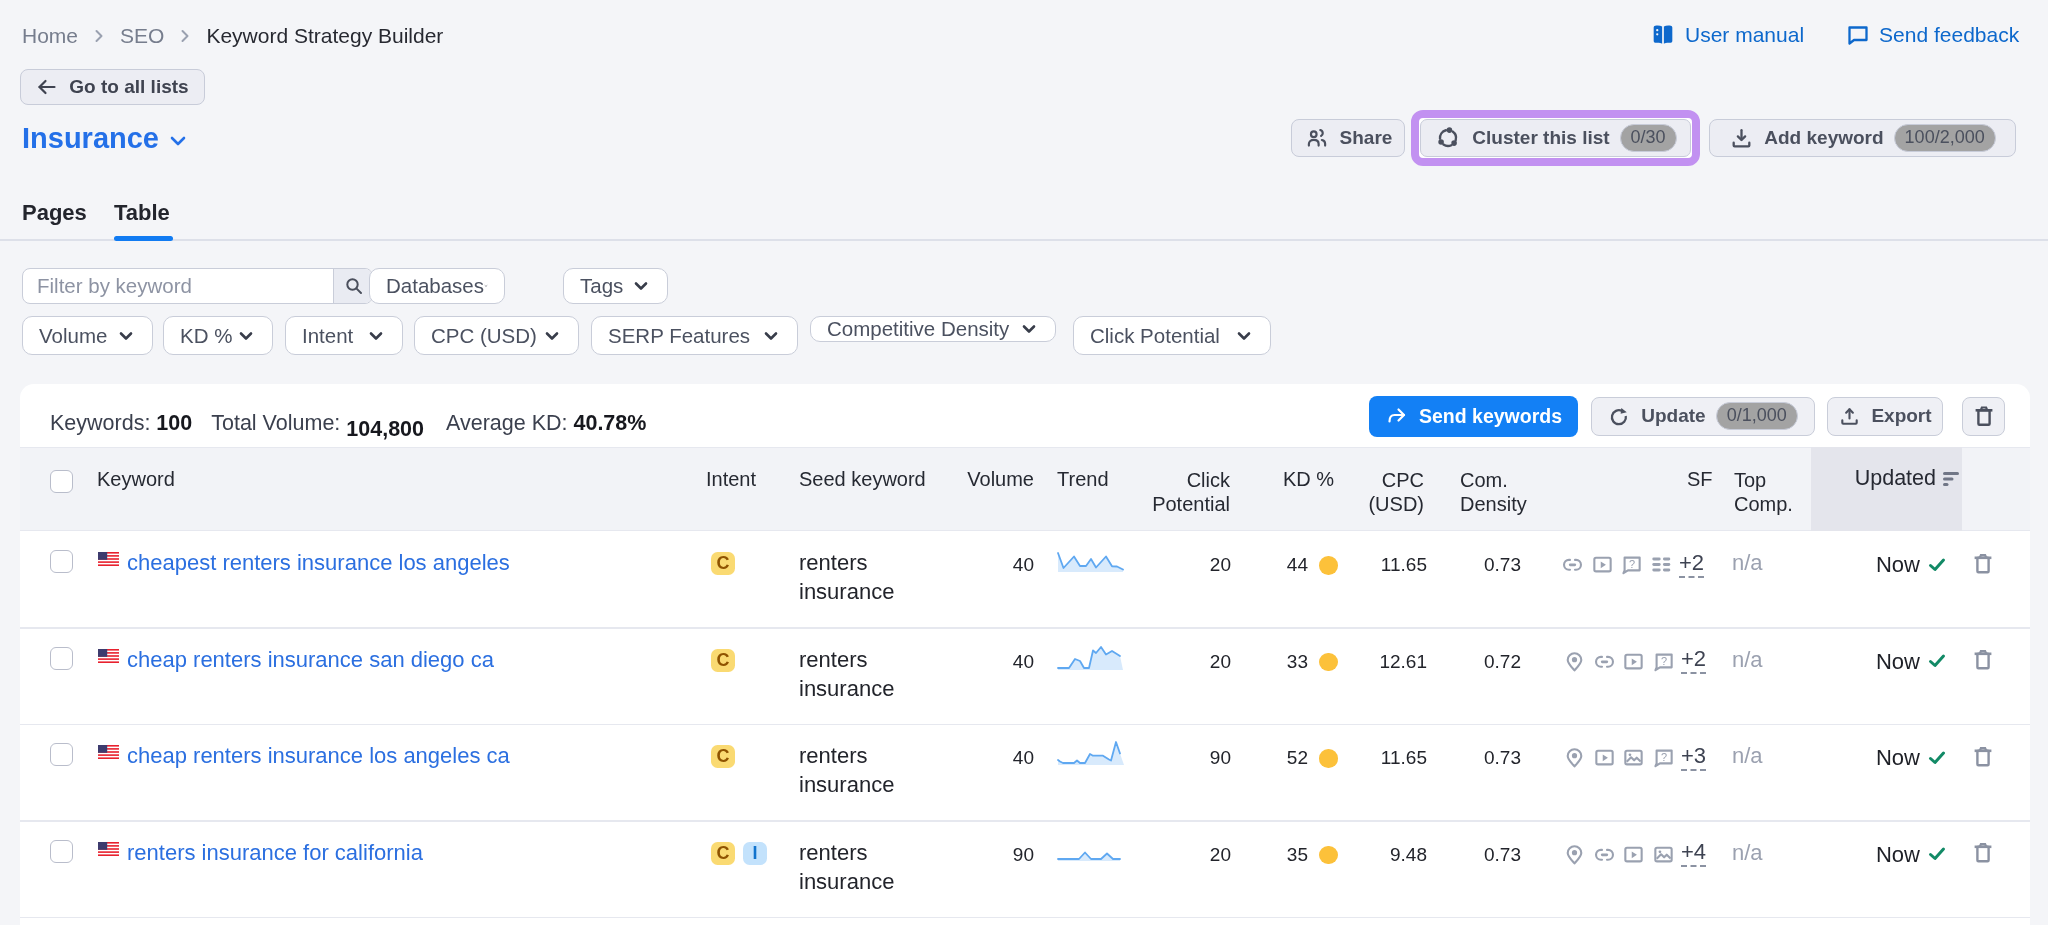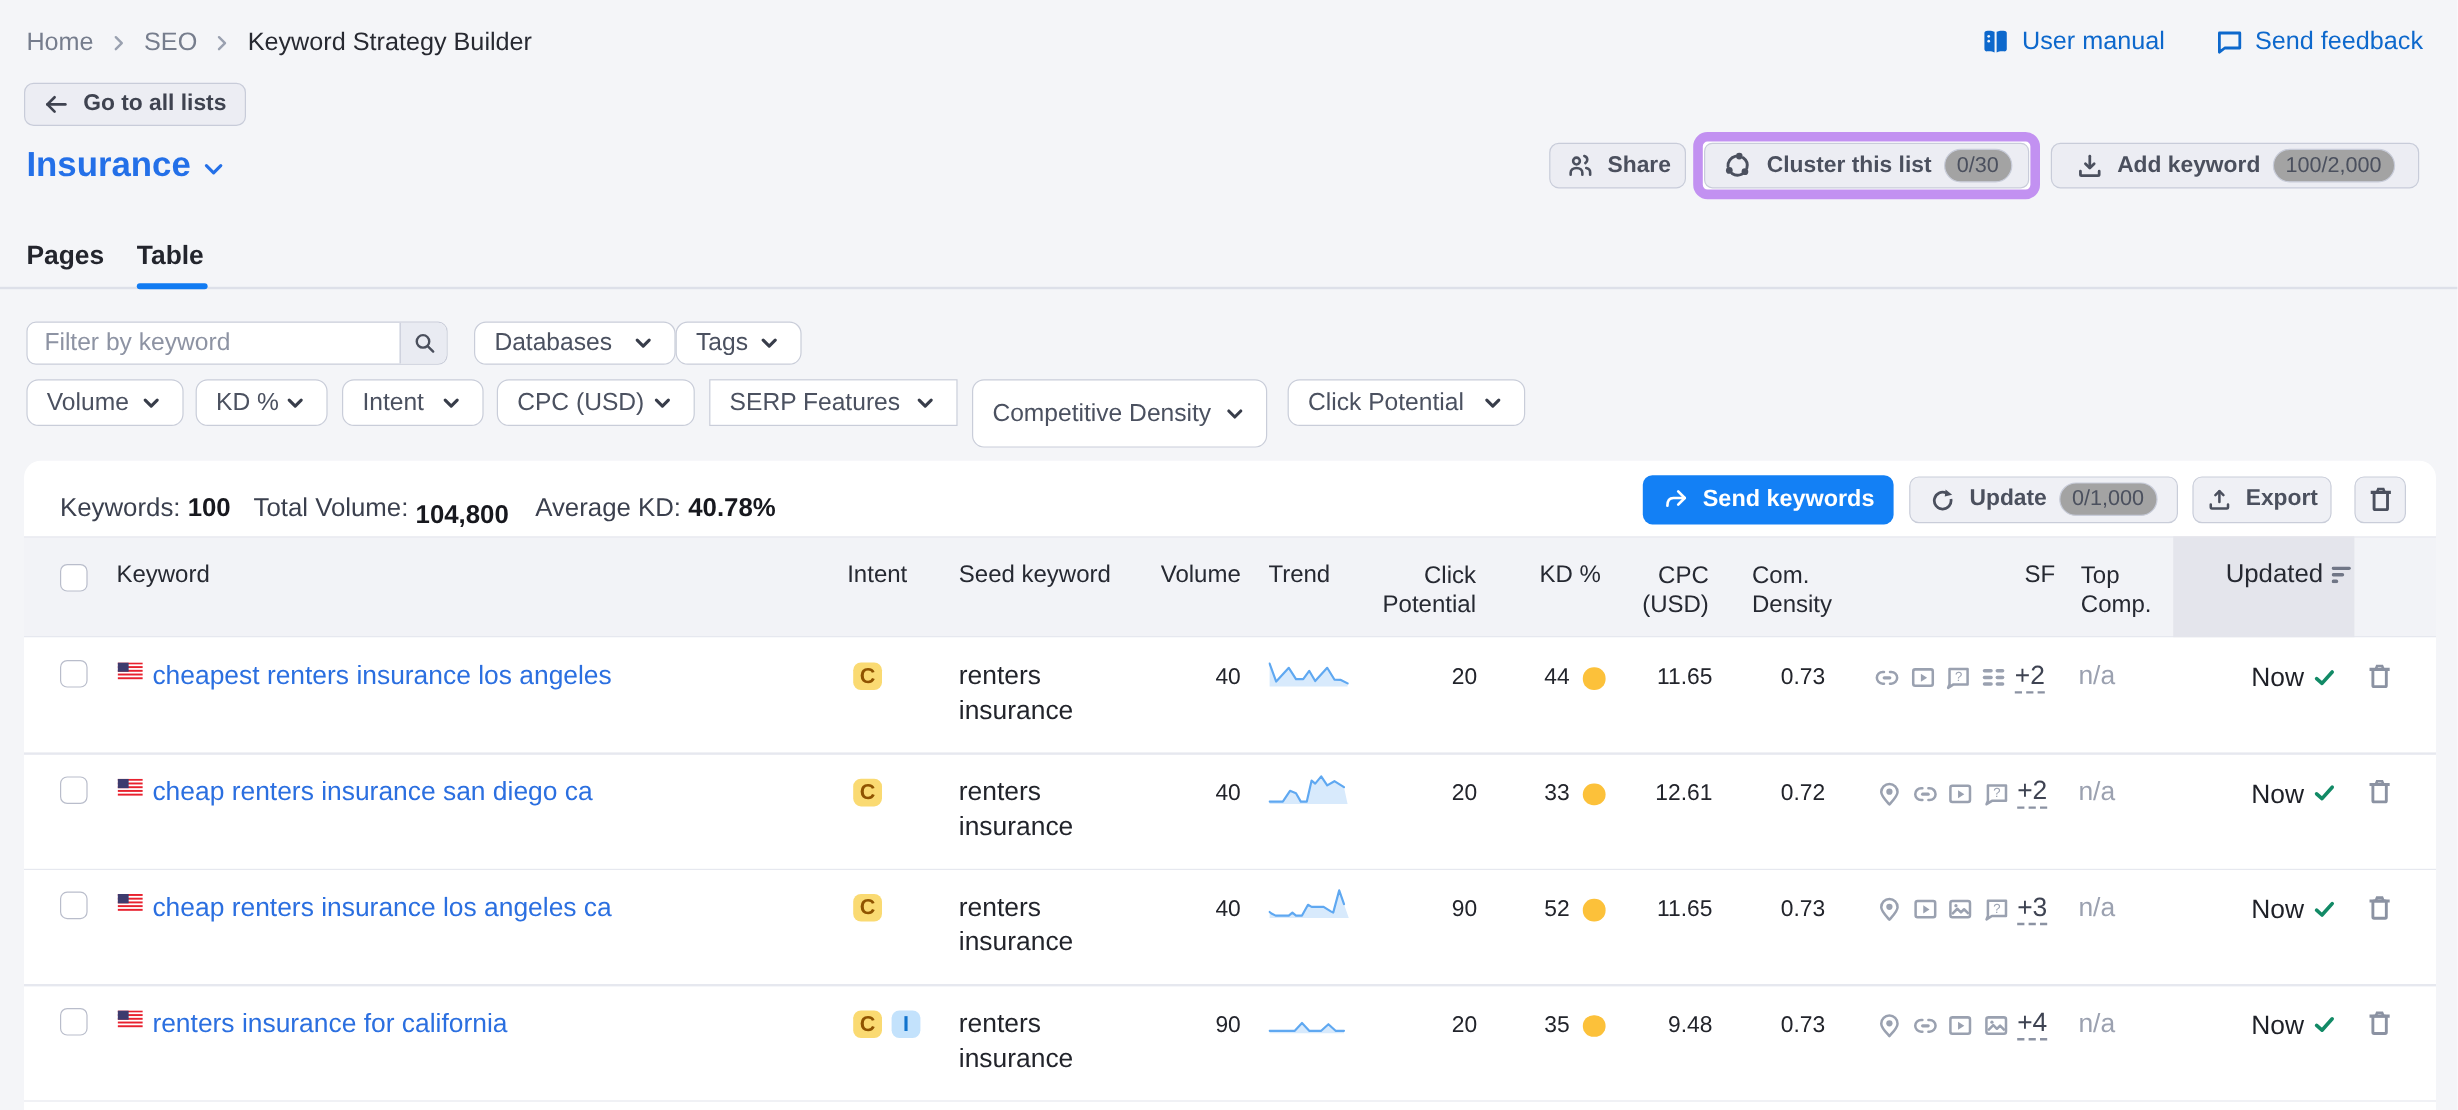--- a/index.html
+++ b/index.html
@@ -102,21 +102,21 @@
 
 <div class="abs" style="left:22px; top:268px; width:351px; height:36px; background:#fff; border:1.5px solid #c9cdd9; border-radius:8px; display:flex; align-items:center; overflow:hidden;">
   <span style="flex:1; padding-left:14px; font-size:20.5px; color:#8d93a3;">Filter by keyword</span>
   <div style="width:40px; height:36px; background:#e9ebf2; border-left:1.5px solid #c9cdd9; display:flex; align-items:center; justify-content:center; margin-right:-1px;">
     <svg width="20" height="20" viewBox="0 0 20 20" fill="none" stroke="#4a4f5c" stroke-width="2">
         <circle cx="8.5" cy="8.5" r="5.2"></circle>
         <path d="M12.6 12.6L17 17" stroke-linecap="round"></path>
       </svg>
   </div>
 </div>
-<div class="abs fpill" style="left:395px; top:268px; width:168px; height:36px; border-radius:10px;">
+<div class="abs fpill" style="left:369px; top:268px; width:136px; height:36px; border-radius:10px;">
   <span>Databases</span>
   <svg width="20" height="20" viewBox="0 0 20 20" fill="none" stroke="#383d4a" stroke-width="2.6" stroke-linecap="round" stroke-linejoin="round">
       <polyline points="5,7.5 10,12.5 15,7.5"></polyline>
     </svg>
 </div>
 <div class="abs fpill" style="left:563px; top:268px; width:105px; height:36px; border-radius:10px;">
   <span>Tags</span>
   <svg width="20" height="20" viewBox="0 0 20 20" fill="none" stroke="#383d4a" stroke-width="2.6" stroke-linecap="round" stroke-linejoin="round">
       <polyline points="5,7.5 10,12.5 15,7.5"></polyline>
     </svg>
@@ -139,27 +139,27 @@
     <svg width="20" height="20" viewBox="0 0 20 20" fill="none" stroke="#383d4a" stroke-width="2.6" stroke-linecap="round" stroke-linejoin="round">
       <polyline points="5,7.5 10,12.5 15,7.5"></polyline>
     </svg>
   </div>
 <div class="abs fpill" style="left:414px; top:316px; width:165px; height:39px; border-radius:10px;">
     <span>CPC (USD)</span>
     <svg width="20" height="20" viewBox="0 0 20 20" fill="none" stroke="#383d4a" stroke-width="2.6" stroke-linecap="round" stroke-linejoin="round">
       <polyline points="5,7.5 10,12.5 15,7.5"></polyline>
     </svg>
   </div>
-<div class="abs fpill" style="left:591px; top:316px; width:207px; height:39px; border-radius:0;">
+<div class="abs fpill" style="left:591px; top:316px; width:207px; height:39px; border-radius:10px;">
     <span>SERP Features</span>
     <svg width="20" height="20" viewBox="0 0 20 20" fill="none" stroke="#383d4a" stroke-width="2.6" stroke-linecap="round" stroke-linejoin="round">
       <polyline points="5,7.5 10,12.5 15,7.5"></polyline>
     </svg>
   </div>
-<div class="abs fpill" style="left:810px; top:316px; width:246px; height:57px; border-radius:10px;">
+<div class="abs fpill" style="left:810px; top:316px; width:246px; height:26px; border-radius:10px;">
     <span>Competitive Density</span>
     <svg width="20" height="20" viewBox="0 0 20 20" fill="none" stroke="#383d4a" stroke-width="2.6" stroke-linecap="round" stroke-linejoin="round">
       <polyline points="5,7.5 10,12.5 15,7.5"></polyline>
     </svg>
   </div>
 <div class="abs fpill" style="left:1073px; top:316px; width:198px; height:39px; border-radius:10px;">
     <span>Click Potential</span>
     <svg width="20" height="20" viewBox="0 0 20 20" fill="none" stroke="#383d4a" stroke-width="2.6" stroke-linecap="round" stroke-linejoin="round">
       <polyline points="5,7.5 10,12.5 15,7.5"></polyline>
     </svg>

